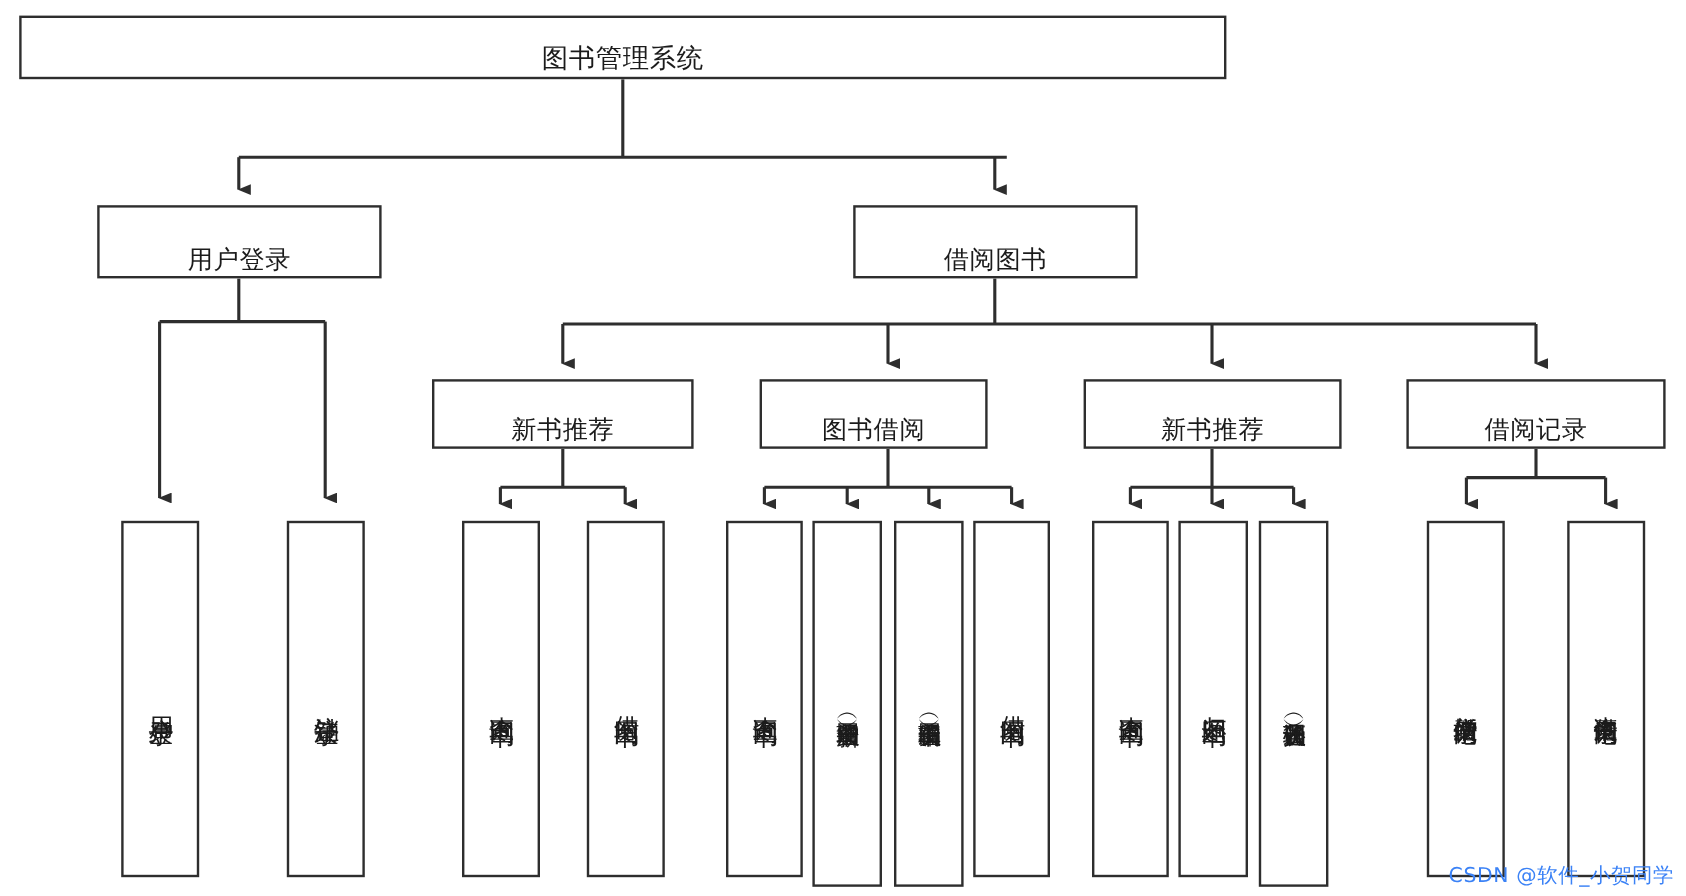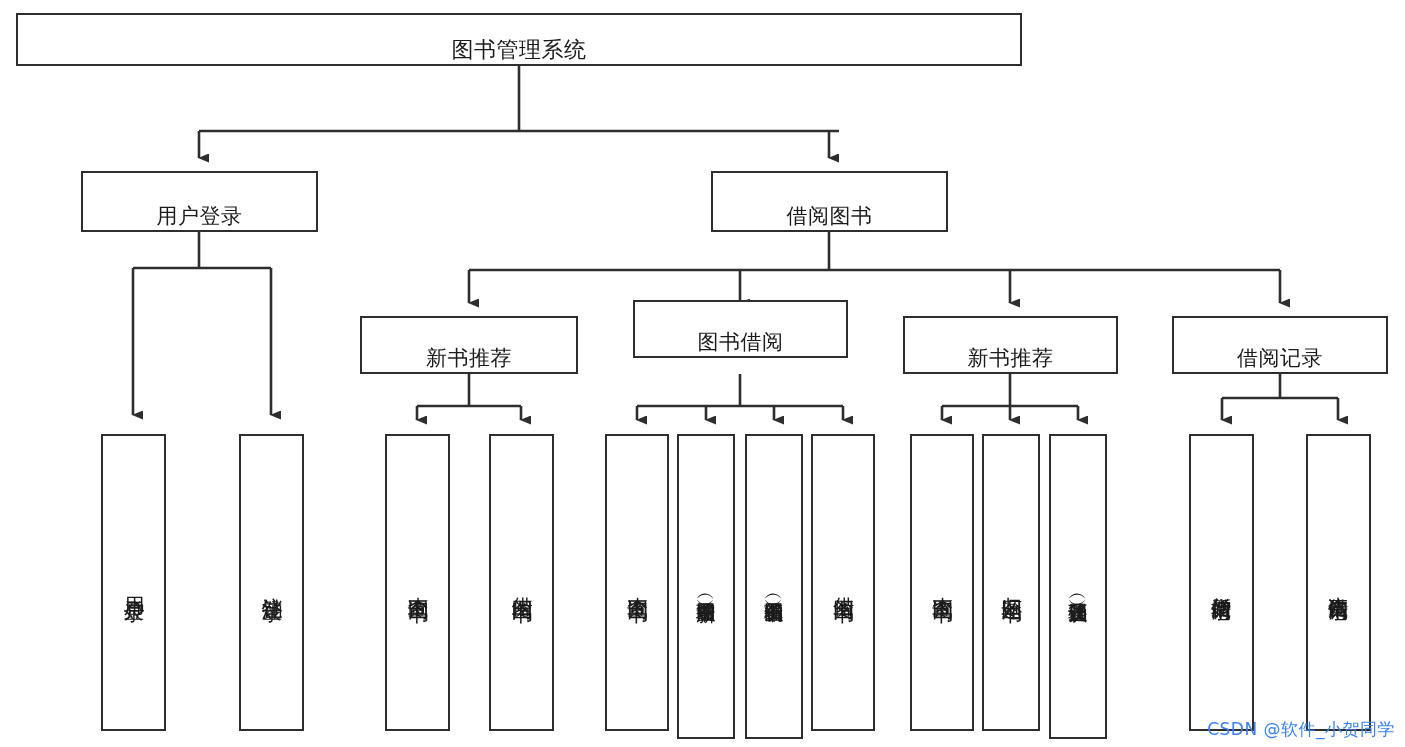--- a/index.html
+++ b/index.html
@@ -139,21 +139,21 @@
   </div>
 
   <div class="node horiz" style="left:711px; top:171px; width:237px; height:61px;">
     <span class="label">借阅图书</span>
   </div>
 
   <div class="node horiz" style="left:360px; top:316px; width:218px; height:58px;">
     <span class="label">新书推荐</span>
   </div>
 
-  <div class="node horiz" style="left:633px; top:300px; width:215px; height:58px;">
+  <div class="node horiz" style="left:633px; top:316px; width:190px; height:58px;">
     <span class="label">图书借阅</span>
   </div>
 
   <div class="node horiz" style="left:903px; top:316px; width:215px; height:58px;">
     <span class="label">新书推荐</span>
   </div>
 
   <div class="node horiz" style="left:1172px; top:316px; width:216px; height:58px;">
     <span class="label">借阅记录</span>
   </div>

